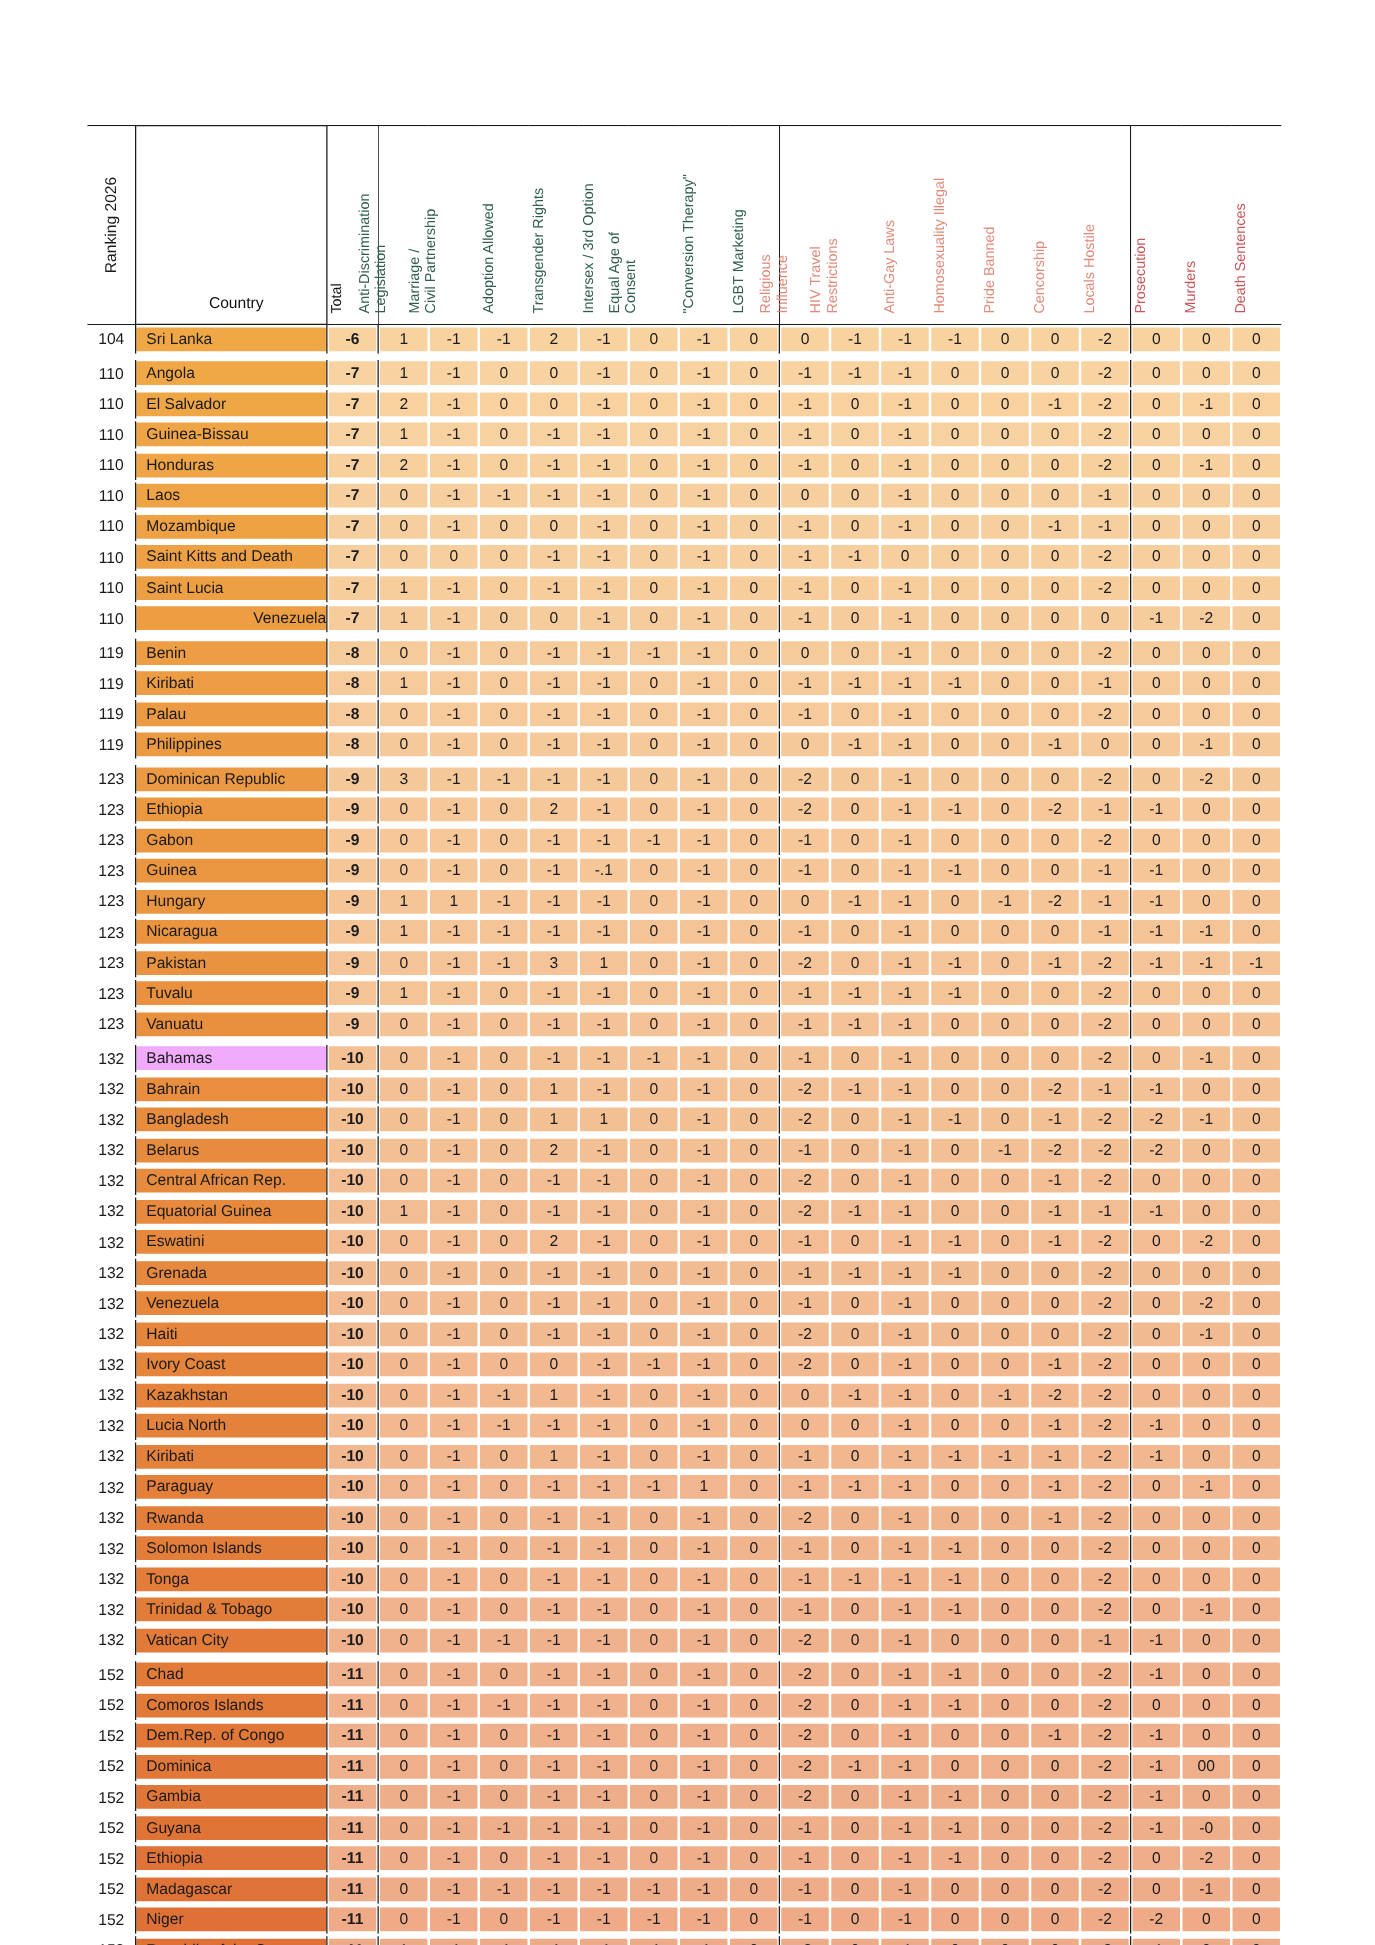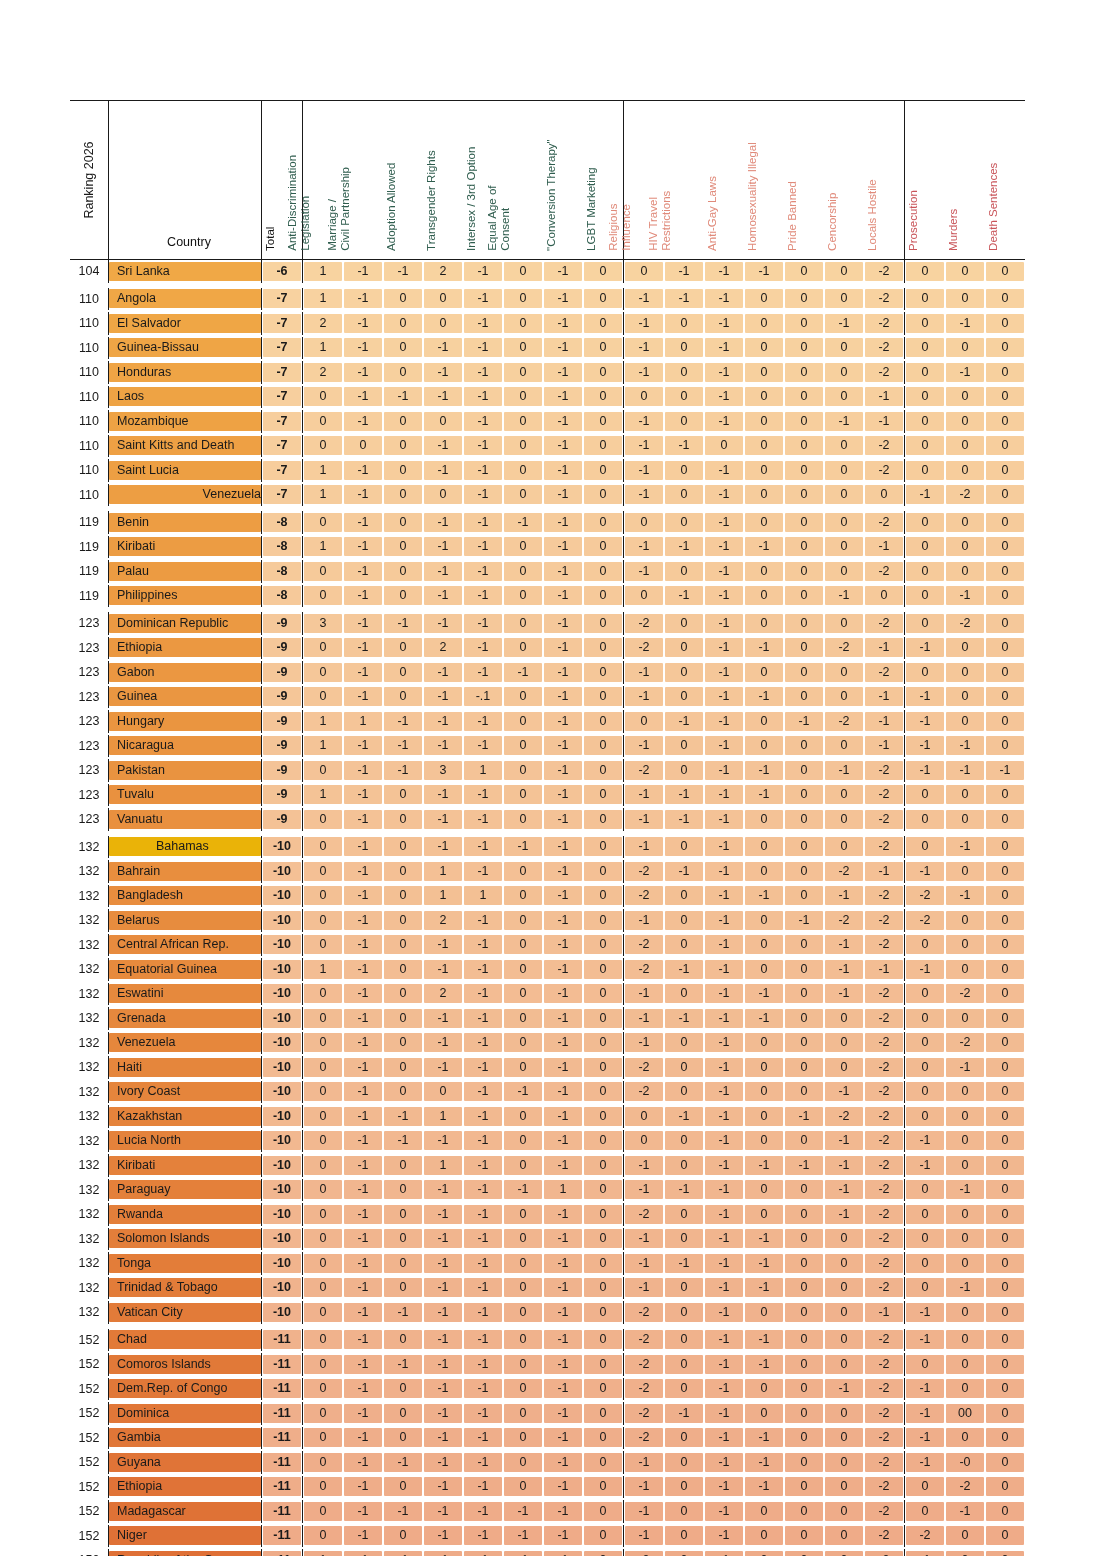--- a/index.html
+++ b/index.html
@@ -1718,21 +1718,21 @@
             <td class="c-val">
               <span class="chip" style="background: rgb(244, 194, 150);">0</span>
             </td>
             <td class="c-val">
               <span class="chip" style="background: rgb(244, 194, 150);">0</span>
             </td>
           </tr>
           <tr class="group-gap">
             <td class="c-rank">132</td>
             <td class="c-country">
-              <span class="chip" style="background: #eab308; margin: 0px; padding-left: 39px;">
+              <span class="chip" style="background: #f0abfc; margin: 0px;">
                 <span class="cn">Bahamas</span>
               </span>
             </td>
             <td class="c-total">
               <span class="chip" style="background: rgb(244, 193, 149);">-10</span>
             </td>
             <td class="c-val">
               <span class="chip" style="background: rgb(244, 193, 149);">0</span>
             </td>
             <td class="c-val">

